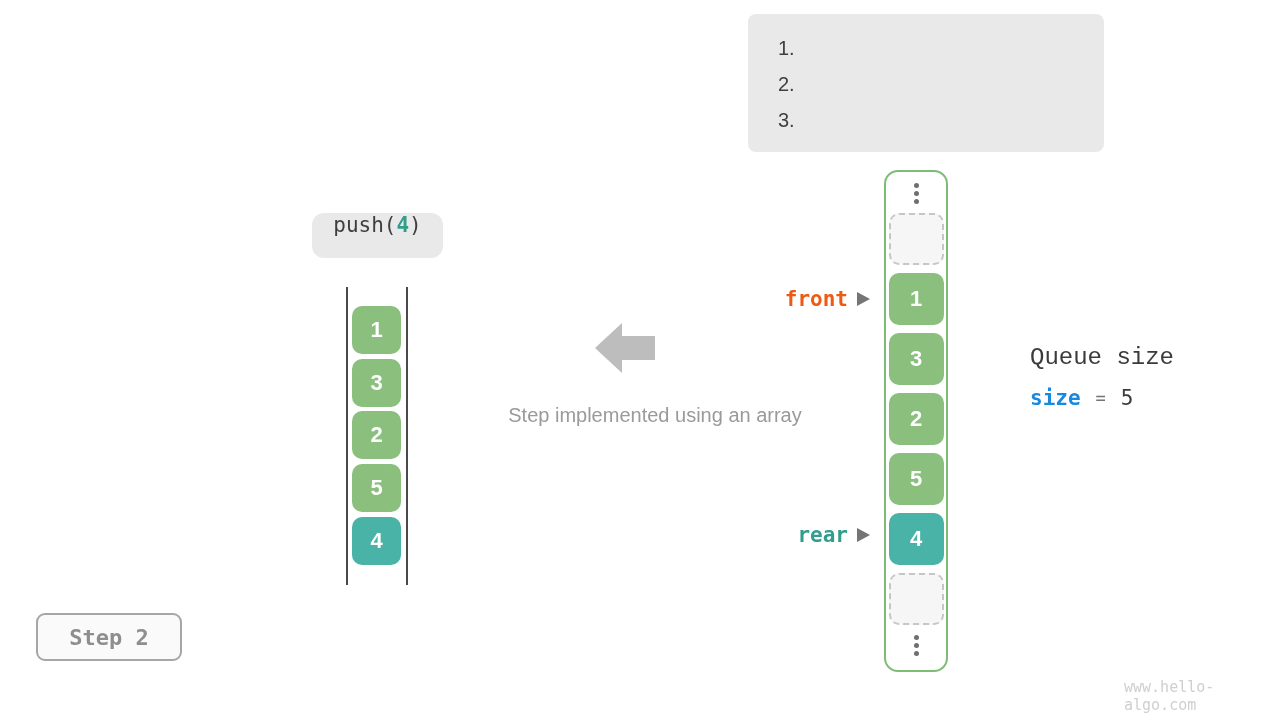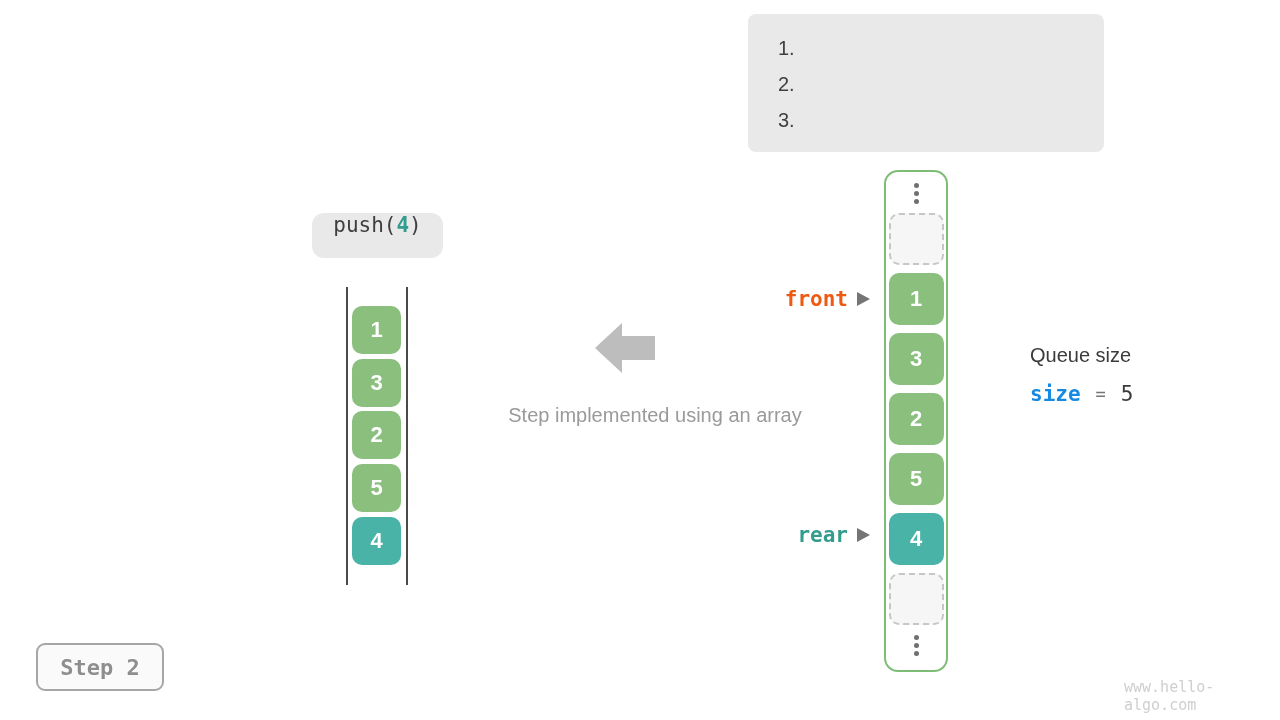--- a/index.html
+++ b/index.html
@@ -79,29 +79,29 @@
   .ptr-arrow {
     width: 0; height: 0; display: inline-block;
     border-left: 13px solid #757575;
     border-top: 7px solid transparent; border-bottom: 7px solid transparent;
   }
   .front-pointer { left: 758px; top: 285px; }
   .rear-pointer  { left: 758px; top: 521px; }
 
   
   .queue-size { position: absolute; left: 1030px; top: 344px; }
-  .qs-title { font-size: 20px; color: #3b3b3b; }
+  .qs-title { font-size: 24px; color: #3b3b3b; font-family: Liberation Mono, monospace; }
   .qs-line { margin-top: 15px; display: flex; align-items: center; gap: 15px; }
   .qs-var { font-family: "DejaVu Sans Mono", monospace; font-weight: bold; font-size: 21px; color: #168ae2; }
   .qs-eq { font-family: "DejaVu Sans Mono", monospace; font-size: 17px; color: #757575; }
   .qs-val { font-family: "DejaVu Sans Mono", monospace; font-size: 21px; color: #3b3b3b; }
 
   
   .step-box {
-    position: absolute; left: 36px; top: 643px; width: 128px; height: 48px;
+    position: absolute; left: 36px; top: 613px; width: 146px; height: 48px;
     border: 2px solid #a6a6a6; border-radius: 9px; background: #fafafa;
     display: flex; align-items: center; justify-content: center;
     font-family: "DejaVu Sans Mono", monospace; font-weight: bold;
     font-size: 22px; color: #8e8e8e;
   }
 
   
   .watermark {
     position: absolute; left: 1124px; top: 678px;
     font-family: "DejaVu Sans Mono", monospace; font-size: 15px; color: #cfcfcf;

